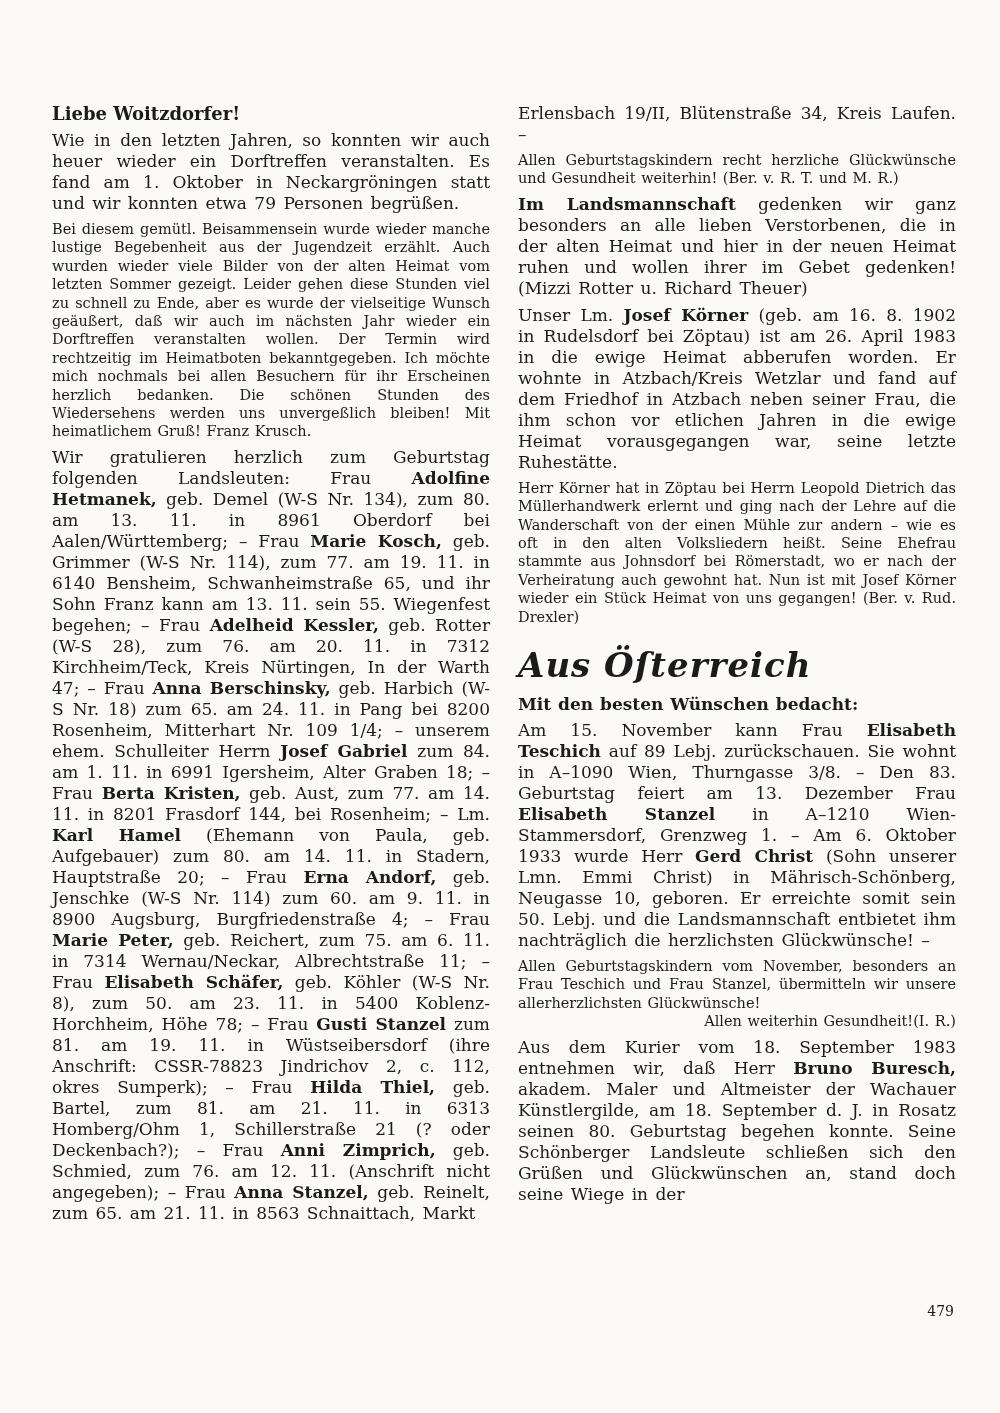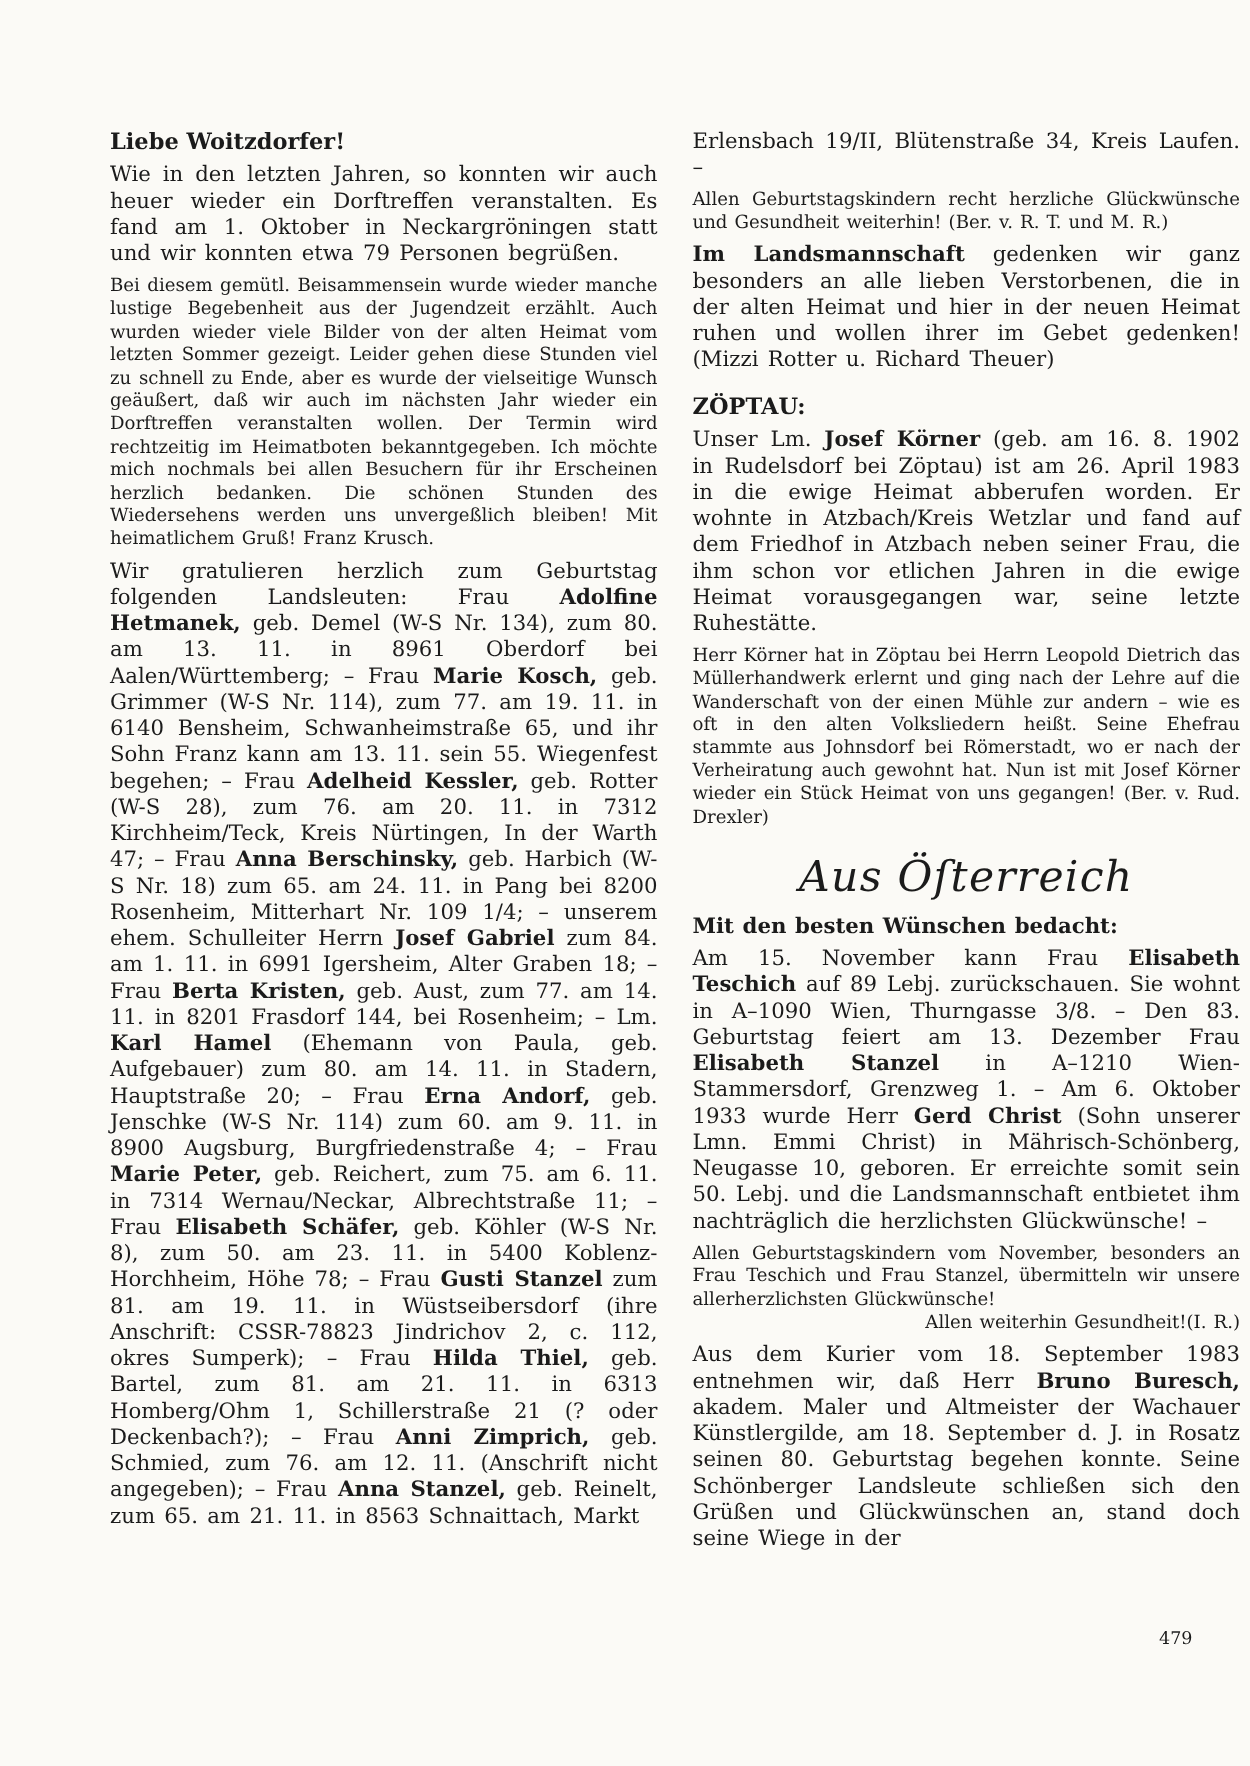--- a/index.html
+++ b/index.html
@@ -1,52 +1,51 @@
 <!DOCTYPE html>
 <html><head>
 <meta charset="utf-8">
 <style>
   html,body{margin:0;padding:0;background:#e9e9e6;}
   .page{
     position:relative;width:1000px;height:1413px;margin:0 auto;
     background:#fbfaf6;overflow:hidden;color:#1b1b1b;
     font-family:"DejaVu Serif","Liberation Serif",serif;
   }
-  .columns{position:absolute;left:52px;top:103px;display:flex;gap:28px;align-items:flex-start;margin-left:36px;}
+  .columns{position:absolute;left:52px;top:103px;display:flex;gap:28px;align-items:flex-start;}
   .col{width:438px;}
   .para{margin:0 0 6px;text-align:justify;font-size:17px;line-height:21px;word-spacing:2px;}
   .para.small{font-size:14.5px;line-height:18.4px;word-spacing:1px;}
   .para.tight{margin-bottom:0;}
   b{font-weight:bold;}
   .heading{font-size:18px;font-weight:bold;margin:16px 0 5px;line-height:22px;}
   .col > .heading:first-child{margin-top:0;}
   .fraktur{
-    font-family:"DejaVu Serif",serif;font-style:italic;font-weight:normal;
-    font-size:34px;line-height:42px;text-align:center;margin:18px 0 8px;letter-spacing:1px;
+    font-family:"DejaVu Serif",serif;font-style:italic;font-weight:bold;
+    font-size:34px;line-height:42px;text-align:left;margin:18px 0 8px;letter-spacing:1px;
   }
   .boldline{font-size:17px;line-height:21px;font-weight:bold;margin:0 0 5px;word-spacing:1px;}
   .splitline{display:flex;justify-content:flex-end;font-size:14.5px;line-height:18.4px;margin:0 0 6px;word-spacing:1px;}
   .page-number{position:absolute;top:1303px;right:46px;font-size:14px;}
 </style>
 </head>
 <body>
 
 <div class="page">
   <div class="columns">
     <div class="col">
         <h2 class="heading">Liebe Woitzdorfer!</h2>
         <p class="para"><span>Wie in den letzten Jahren, so konnten wir auch heuer wieder ein Dorftreffen veranstalten. Es fand am 1. Oktober in Neckargröningen statt und wir konnten etwa 79 Personen begrüßen.</span></p>
         <p class="para small"><span>Bei diesem gemütl. Beisammensein wurde wieder manche lustige Begebenheit aus der Jugendzeit erzählt. Auch wurden wieder viele Bilder von der alten Heimat vom letzten Sommer gezeigt. Leider gehen diese Stunden viel zu schnell zu Ende, aber es wurde der vielseitige Wunsch geäußert, daß wir auch im nächsten Jahr wieder ein Dorftreffen veranstalten wollen. Der Termin wird rechtzeitig im Heimatboten bekanntgegeben. Ich möchte mich nochmals bei allen Besuchern für ihr Erscheinen herzlich bedanken. Die schönen Stunden des Wiedersehens werden uns unvergeßlich bleiben! Mit heimatlichem Gruß! Franz Krusch.</span></p>
         <p class="para"><span>Wir gratulieren herzlich zum Geburtstag folgenden Landsleuten: Frau </span><b>Adolfine Hetmanek,</b><span> geb. Demel (W-S Nr. 134), zum 80. am 13. 11. in 8961 Oberdorf bei Aalen/Württemberg; – Frau </span><b>Marie Kosch,</b><span> geb. Grimmer (W-S Nr. 114), zum 77. am 19. 11. in 6140 Bensheim, Schwanheimstraße 65, und ihr Sohn Franz kann am 13. 11. sein 55. Wiegenfest begehen; – Frau </span><b>Adelheid Kessler,</b><span> geb. Rotter (W-S 28), zum 76. am 20. 11. in 7312 Kirchheim/Teck, Kreis Nürtingen, In der Warth 47; – Frau </span><b>Anna Berschinsky,</b><span> geb. Harbich (W-S Nr. 18) zum 65. am 24. 11. in Pang bei 8200 Rosenheim, Mitterhart Nr. 109 1/4; – unserem ehem. Schulleiter Herrn </span><b>Josef Gabriel</b><span> zum 84. am 1. 11. in 6991 Igersheim, Alter Graben 18; – Frau </span><b>Berta Kristen,</b><span> geb. Aust, zum 77. am 14. 11. in 8201 Frasdorf 144, bei Rosenheim; – Lm. </span><b>Karl Hamel</b><span> (Ehemann von Paula, geb. Aufgebauer) zum 80. am 14. 11. in Stadern, Hauptstraße 20; – Frau </span><b>Erna Andorf,</b><span> geb. Jenschke (W-S Nr. 114) zum 60. am 9. 11. in 8900 Augsburg, Burgfriedenstraße 4; – Frau </span><b>Marie Peter,</b><span> geb. Reichert, zum 75. am 6. 11. in 7314 Wernau/Neckar, Albrechtstraße 11; – Frau </span><b>Elisabeth Schäfer,</b><span> geb. Köhler (W-S Nr. 8), zum 50. am 23. 11. in 5400 Koblenz-Horchheim, Höhe 78; – Frau </span><b>Gusti Stanzel</b><span> zum 81. am 19. 11. in Wüstseibersdorf (ihre Anschrift: CSSR-78823 Jindrichov 2, c. 112, okres Sumperk); – Frau </span><b>Hilda Thiel,</b><span> geb. Bartel, zum 81. am 21. 11. in 6313 Homberg/Ohm 1, Schillerstraße 21 (? oder Deckenbach?); – Frau </span><b>Anni Zimprich,</b><span> geb. Schmied, zum 76. am 12. 11. (Anschrift nicht angegeben); – Frau </span><b>Anna Stanzel,</b><span> geb. Reinelt, zum 65. am 21. 11. in 8563 Schnaittach, Markt</span></p>
       </div>
     <div class="col">
         <p class="para"><span>Erlensbach 19/II, Blütenstraße 34, Kreis Laufen. –</span></p>
         <p class="para small"><span>Allen Geburtstagskindern recht herzliche Glückwünsche und Gesundheit weiterhin! (Ber. v. R. T. und M. R.)</span></p>
         <p class="para"><b>Im Landsmannschaft</b><span> gedenken wir ganz besonders an alle lieben Verstorbenen, die in der alten Heimat und hier in der neuen Heimat ruhen und wollen ihrer im Gebet gedenken! (Mizzi Rotter u. Richard Theuer)</span></p>
-        <h2 class="heading">ZÖPTAU:</h2>
         <p class="para"><span>Unser Lm. </span><b>Josef Körner</b><span> (geb. am 16. 8. 1902 in Rudelsdorf bei Zöptau) ist am 26. April 1983 in die ewige Heimat abberufen worden. Er wohnte in Atzbach/Kreis Wetzlar und fand auf dem Friedhof in Atzbach neben seiner Frau, die ihm schon vor etlichen Jahren in die ewige Heimat vorausgegangen war, seine letzte Ruhestätte.</span></p>
         <p class="para small"><span>Herr Körner hat in Zöptau bei Herrn Leopold Dietrich das Müllerhandwerk erlernt und ging nach der Lehre auf die Wanderschaft von der einen Mühle zur andern – wie es oft in den alten Volksliedern heißt. Seine Ehefrau stammte aus Johnsdorf bei Römerstadt, wo er nach der Verheiratung auch gewohnt hat. Nun ist mit Josef Körner wieder ein Stück Heimat von uns gegangen! (Ber. v. Rud. Drexler)</span></p>
         <div class="fraktur">Aus Öſterreich</div>
         <div class="boldline">Mit den besten Wünschen bedacht:</div>
         <p class="para"><span>Am 15. November kann Frau </span><b>Elisabeth Teschich</b><span> auf 89 Lebj. zurückschauen. Sie wohnt in A–1090 Wien, Thurngasse 3/8. – Den 83. Geburtstag feiert am 13. Dezember Frau </span><b>Elisabeth Stanzel</b><span> in A–1210 Wien-Stammersdorf, Grenzweg 1. – Am 6. Oktober 1933 wurde Herr </span><b>Gerd Christ</b><span> (Sohn unserer Lmn. Emmi Christ) in Mährisch-Schönberg, Neugasse 10, geboren. Er erreichte somit sein 50. Lebj. und die Landsmannschaft entbietet ihm nachträglich die herzlichsten Glückwünsche! –</span></p>
         <p class="para small tight"><span>Allen Geburtstagskindern vom November, besonders an Frau Teschich und Frau Stanzel, übermitteln wir unsere allerherzlichsten Glückwünsche!</span></p>
         <div class="splitline small">
           <span>Allen weiterhin Gesundheit!</span>
           <span>(I. R.)</span>
         </div>

